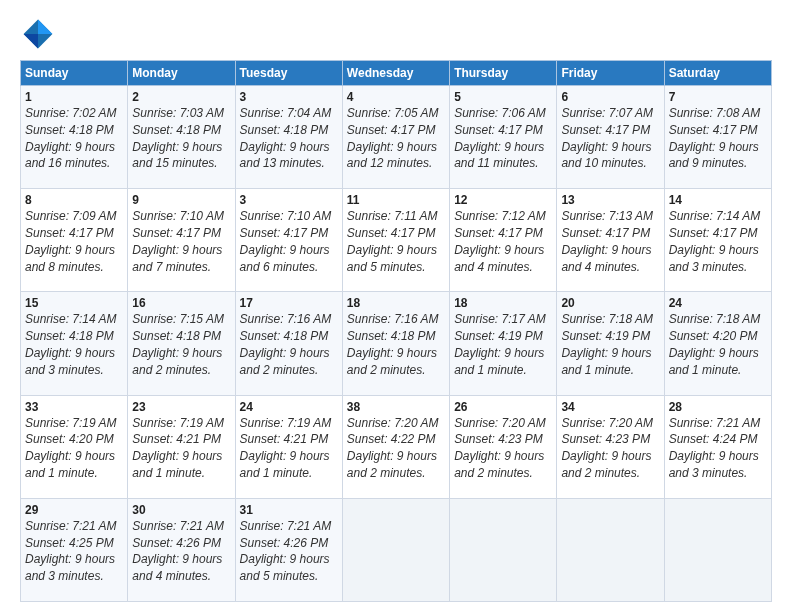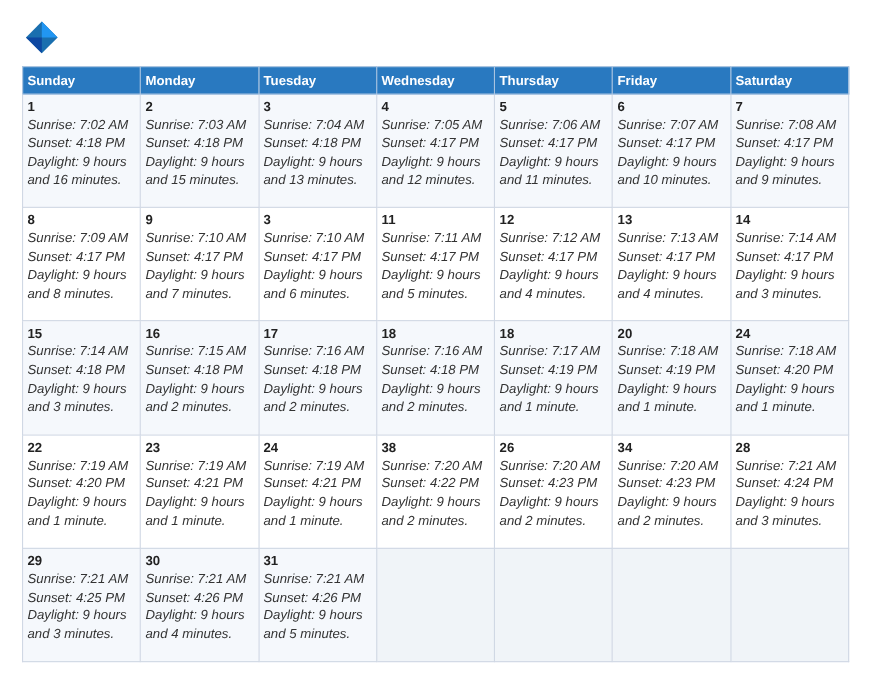--- a/index.html
+++ b/index.html
@@ -163,21 +163,21 @@
         <tr>
           <td><span class="day-num">15</span><span class="day-info">Sunrise: 7:14 AM<br>Sunset: 4:18 PM<br>Daylight: 9 hours and 3 minutes.</span></td>
           <td><span class="day-num">16</span><span class="day-info">Sunrise: 7:15 AM<br>Sunset: 4:18 PM<br>Daylight: 9 hours and 2 minutes.</span></td>
           <td><span class="day-num">17</span><span class="day-info">Sunrise: 7:16 AM<br>Sunset: 4:18 PM<br>Daylight: 9 hours and 2 minutes.</span></td>
           <td><span class="day-num">18</span><span class="day-info">Sunrise: 7:16 AM<br>Sunset: 4:18 PM<br>Daylight: 9 hours and 2 minutes.</span></td>
           <td><span class="day-num">18</span><span class="day-info">Sunrise: 7:17 AM<br>Sunset: 4:19 PM<br>Daylight: 9 hours and 1 minute.</span></td>
           <td><span class="day-num">20</span><span class="day-info">Sunrise: 7:18 AM<br>Sunset: 4:19 PM<br>Daylight: 9 hours and 1 minute.</span></td>
           <td><span class="day-num">24</span><span class="day-info">Sunrise: 7:18 AM<br>Sunset: 4:20 PM<br>Daylight: 9 hours and 1 minute.</span></td>
         </tr>
         <tr>
-          <td><span class="day-num">22</span><span class="day-info">Sunrise: 7:19 AM<br>Sunset: 4:20 PM<br>Daylight: 9 hours and 1 minute.</span></td>
+          <td><span class="day-num">33</span><span class="day-info">Sunrise: 7:19 AM<br>Sunset: 4:20 PM<br>Daylight: 9 hours and 1 minute.</span></td>
           <td><span class="day-num">23</span><span class="day-info">Sunrise: 7:19 AM<br>Sunset: 4:21 PM<br>Daylight: 9 hours and 1 minute.</span></td>
           <td><span class="day-num">24</span><span class="day-info">Sunrise: 7:19 AM<br>Sunset: 4:21 PM<br>Daylight: 9 hours and 1 minute.</span></td>
           <td><span class="day-num">38</span><span class="day-info">Sunrise: 7:20 AM<br>Sunset: 4:22 PM<br>Daylight: 9 hours and 2 minutes.</span></td>
           <td><span class="day-num">26</span><span class="day-info">Sunrise: 7:20 AM<br>Sunset: 4:23 PM<br>Daylight: 9 hours and 2 minutes.</span></td>
           <td><span class="day-num">34</span><span class="day-info">Sunrise: 7:20 AM<br>Sunset: 4:23 PM<br>Daylight: 9 hours and 2 minutes.</span></td>
           <td><span class="day-num">28</span><span class="day-info">Sunrise: 7:21 AM<br>Sunset: 4:24 PM<br>Daylight: 9 hours and 3 minutes.</span></td>
         </tr>
         <tr>
           <td><span class="day-num">29</span><span class="day-info">Sunrise: 7:21 AM<br>Sunset: 4:25 PM<br>Daylight: 9 hours and 3 minutes.</span></td>
           <td><span class="day-num">30</span><span class="day-info">Sunrise: 7:21 AM<br>Sunset: 4:26 PM<br>Daylight: 9 hours and 4 minutes.</span></td>

